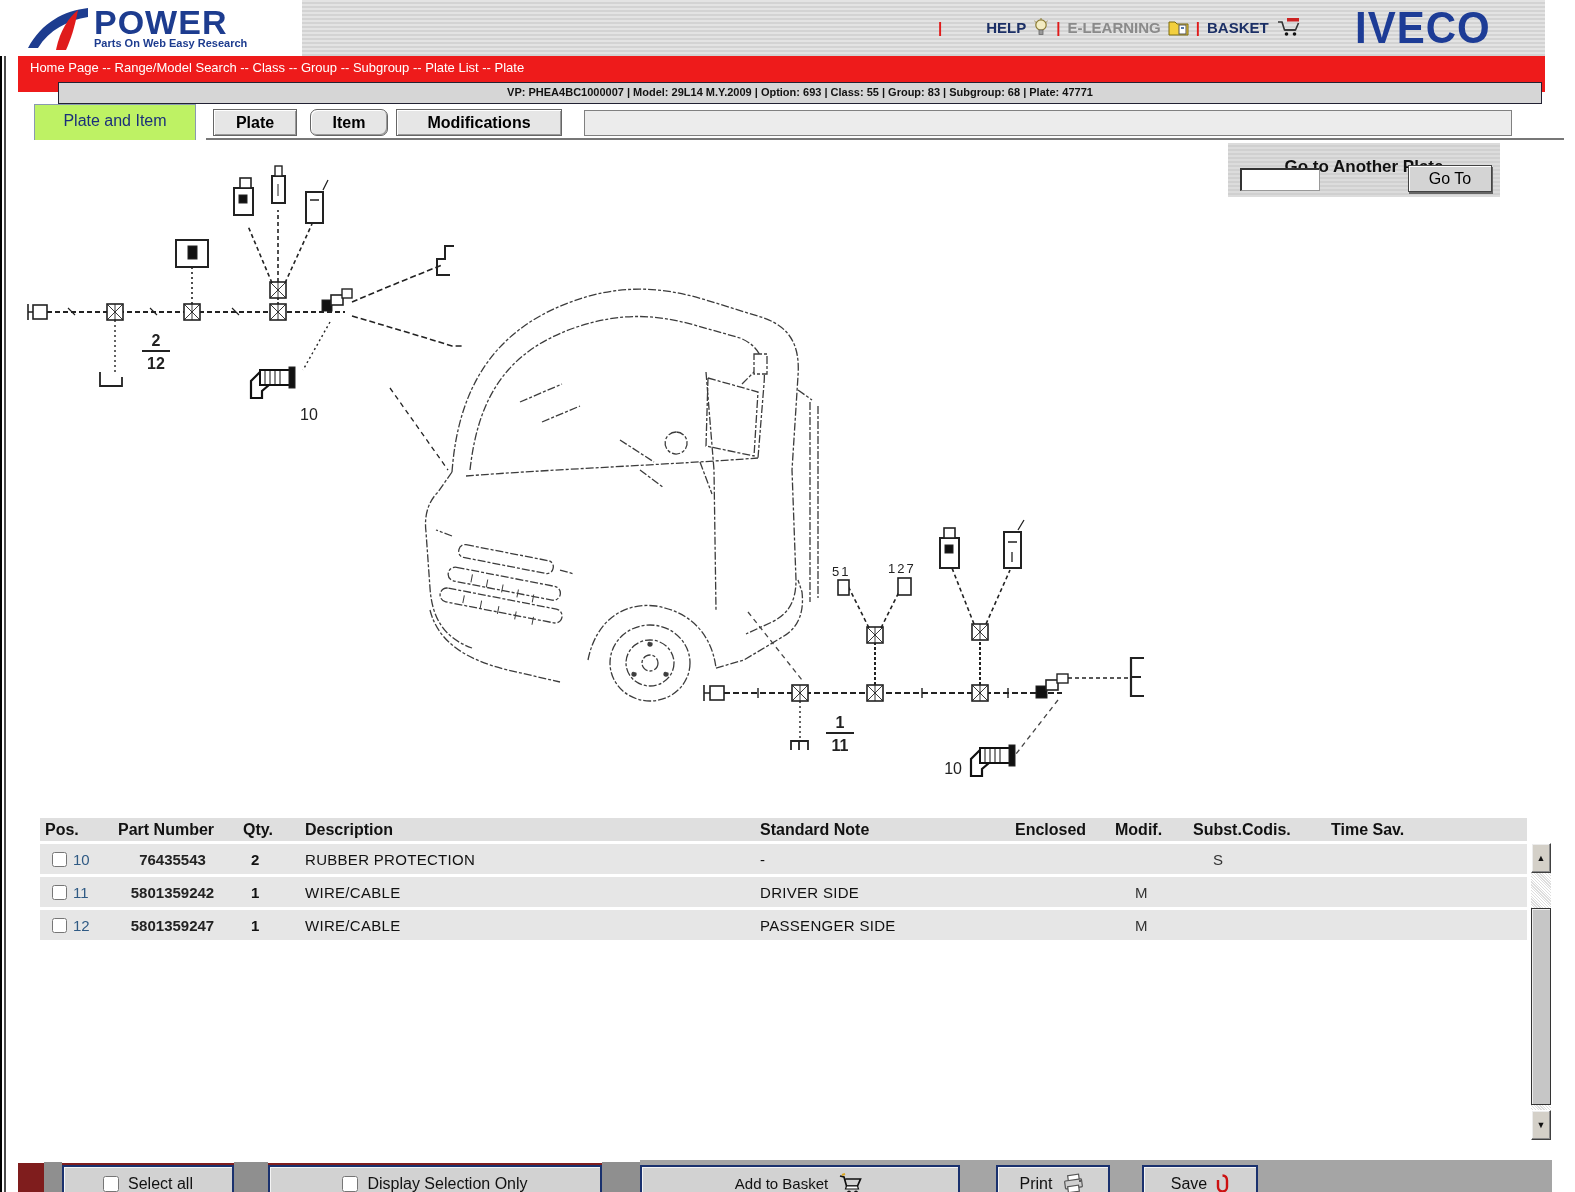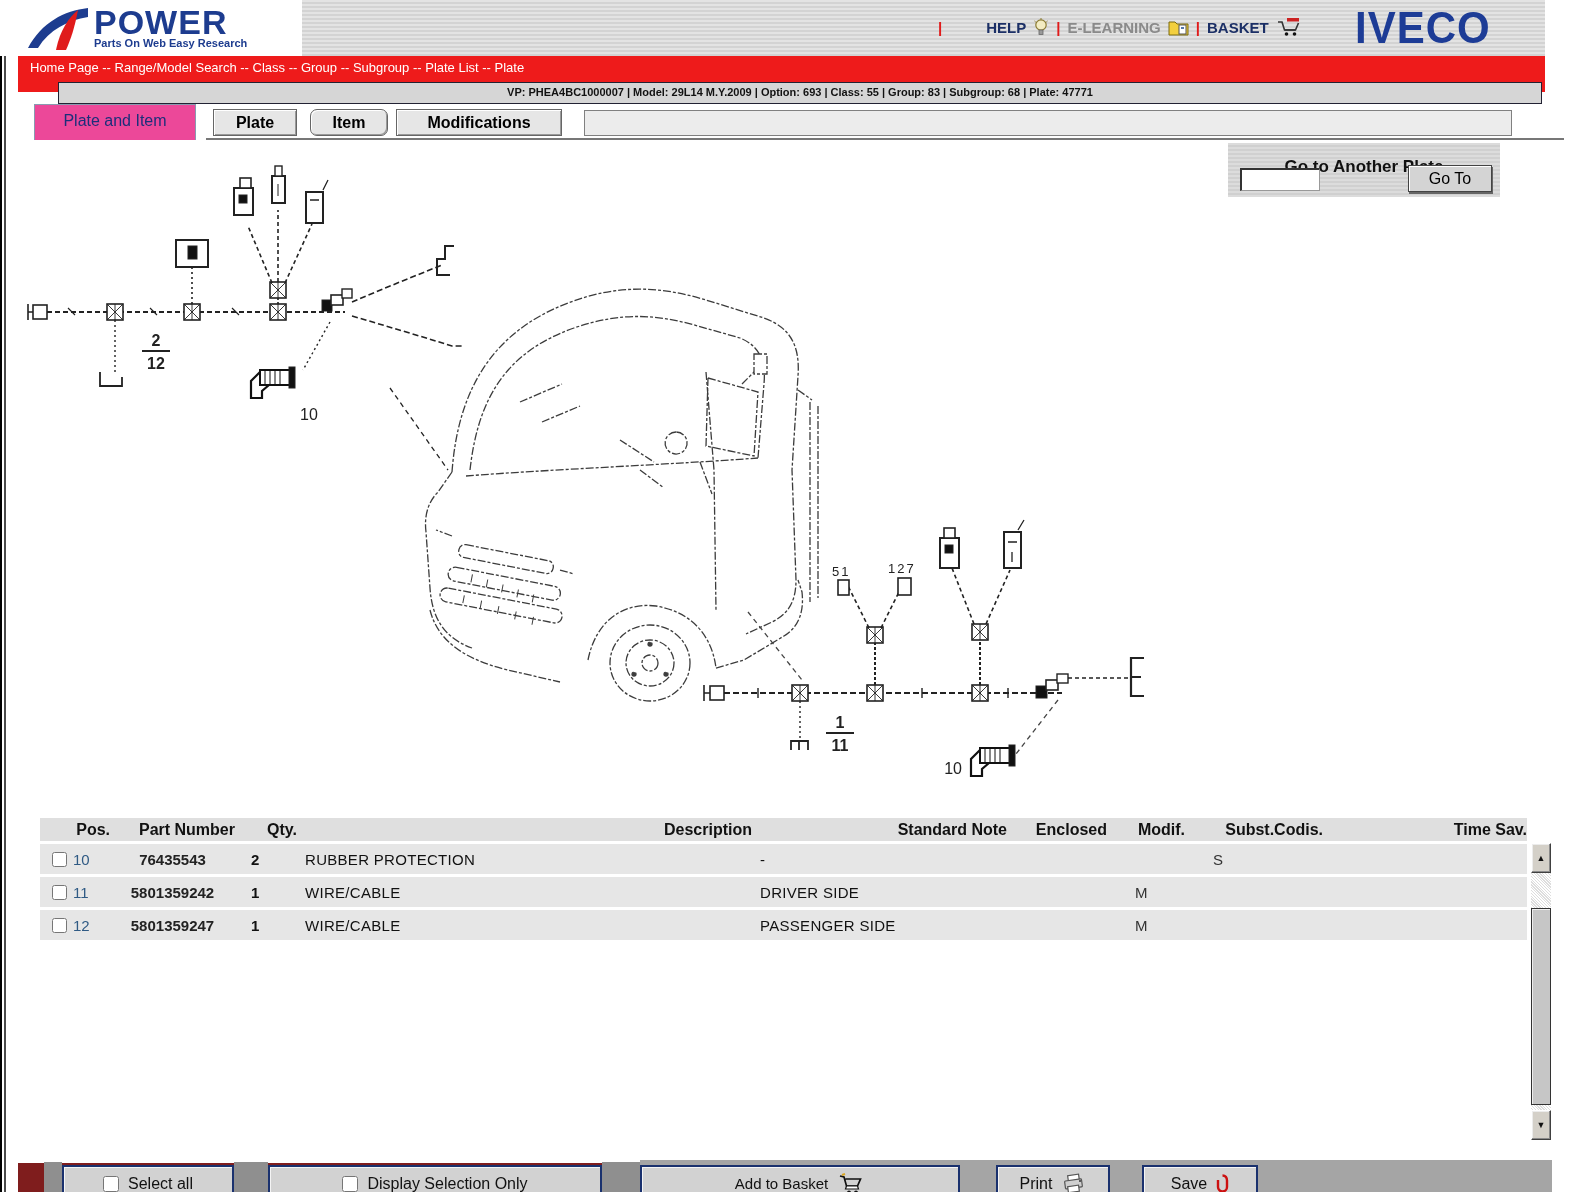--- a/index.html
+++ b/index.html
@@ -29,21 +29,21 @@
 
   
   .redbar { position:absolute; left:18px; top:56px; width:1527px; height:36px; background:#ee1b1b;
     color:#fff; font-size:13px; line-height:24px; padding-left:12px; cursor:pointer; }
 
   
   .infobar { position:absolute; left:58px; top:82px; width:1484px; height:22px; background:#d6d6d6;
     border:1px solid #223; text-align:center; font-size:11px; font-weight:600; line-height:19px; color:#111; }
 
   
-  .tab-active { position:absolute; left:34px; top:104px; width:162px; height:36px; background:#ec4899;
+  .tab-active { position:absolute; left:34px; top:104px; width:162px; height:36px; background:#bef264;
     border:1px solid #8a9ab0; border-bottom:none; color:#1b2f7a; font-size:16px; text-align:center; line-height:32px; }
   .tab-btn { position:absolute; top:109px; height:27px; background:#e6e6e6; border:1px solid #666;
     box-shadow:inset 1px 1px 0 #fff, inset -1px -1px 0 #9a9a9a; font-weight:bold; font-size:16px;
     text-align:center; cursor:pointer; font-family:"Liberation Sans",sans-serif; }
   .tab-plate { left:213px; width:84px; }
   .tab-item { left:310px; width:78px;border-radius:7px; }
   .tab-mods { left:396px; width:166px; }
   .empty-bar { position:absolute; left:584px; top:110px; width:928px; height:26px; background:#ececec; border:1px solid #808080; }
   .tabs-rule { position:absolute; left:206px; top:138px; width:1358px; height:2px; background:#777; }
 
@@ -58,21 +58,21 @@
     border:1px solid #444; box-shadow:1px 2px 0 #666, inset 1px 1px 0 #fff; font-size:16px; cursor:pointer;
     font-family:"Liberation Sans",sans-serif; }
 
   
   .diagram { position:absolute; left:0; top:140px; }
 
   
   .parts-table { position:absolute; left:40px; top:818px; width:1487px; }
   .thead, .trow { display:grid; grid-template-columns:70px 125px 62px 455px 255px 100px 78px 138px auto; align-items:center; }
   .thead { background:#dfdfdf; height:23px; font-size:16px; font-weight:bold; margin-bottom:3px; }
-  .thead > div { padding-left:8px; white-space:nowrap;text-align:right; }
+  .thead > div { padding-left:8px; white-space:nowrap; }
   .thead > div:first-child { padding-left:5px; }
   .trow { background:#e6e6e6; height:30px; font-size:15px; margin-bottom:3px; }
   .cell-pos { display:flex; align-items:center; gap:6px; padding-left:12px; }
   .cell-pos input { width:15px; height:15px; cursor:pointer; }
   .pos-num { color:#2f5a84; cursor:pointer; }
   .cell-part { text-align:center; font-weight:600; color:#222; }
   .cell-qty { padding-left:16px; font-weight:600; }
   .cell-desc, .cell-note { padding-left:8px; letter-spacing:0.3px; }
   .cell-modif, .cell-subst { padding-left:28px; color:#333; }
 

